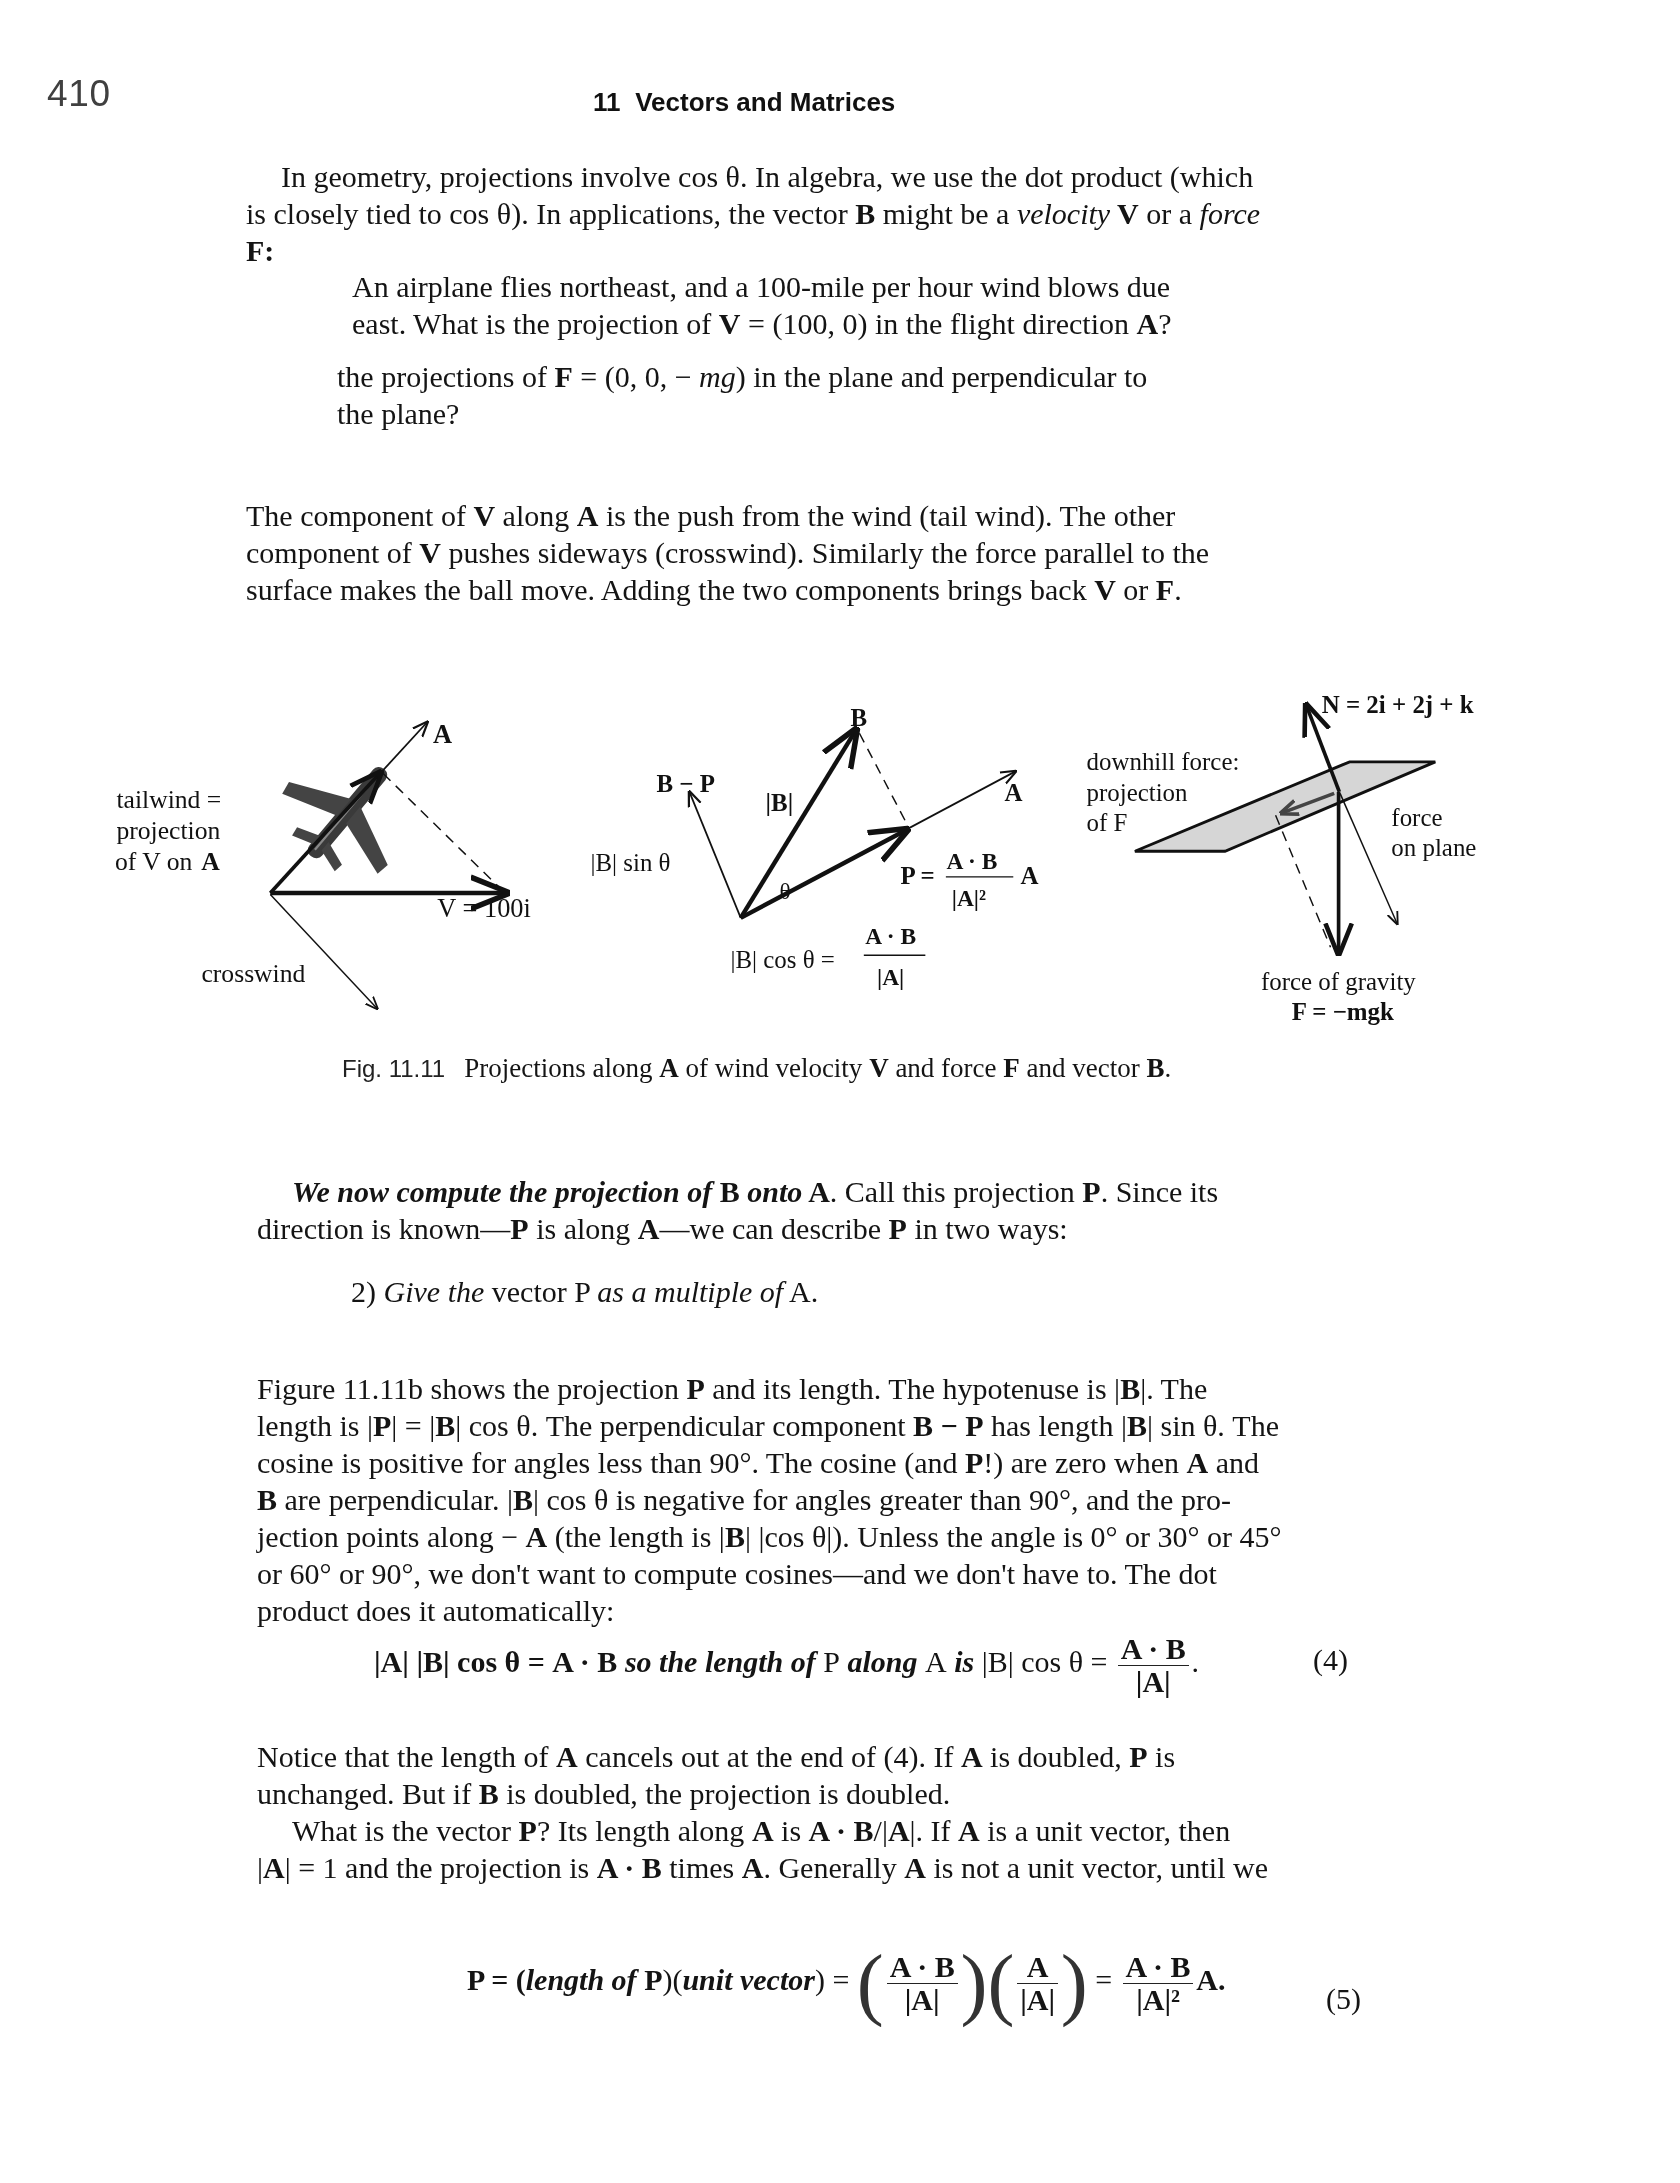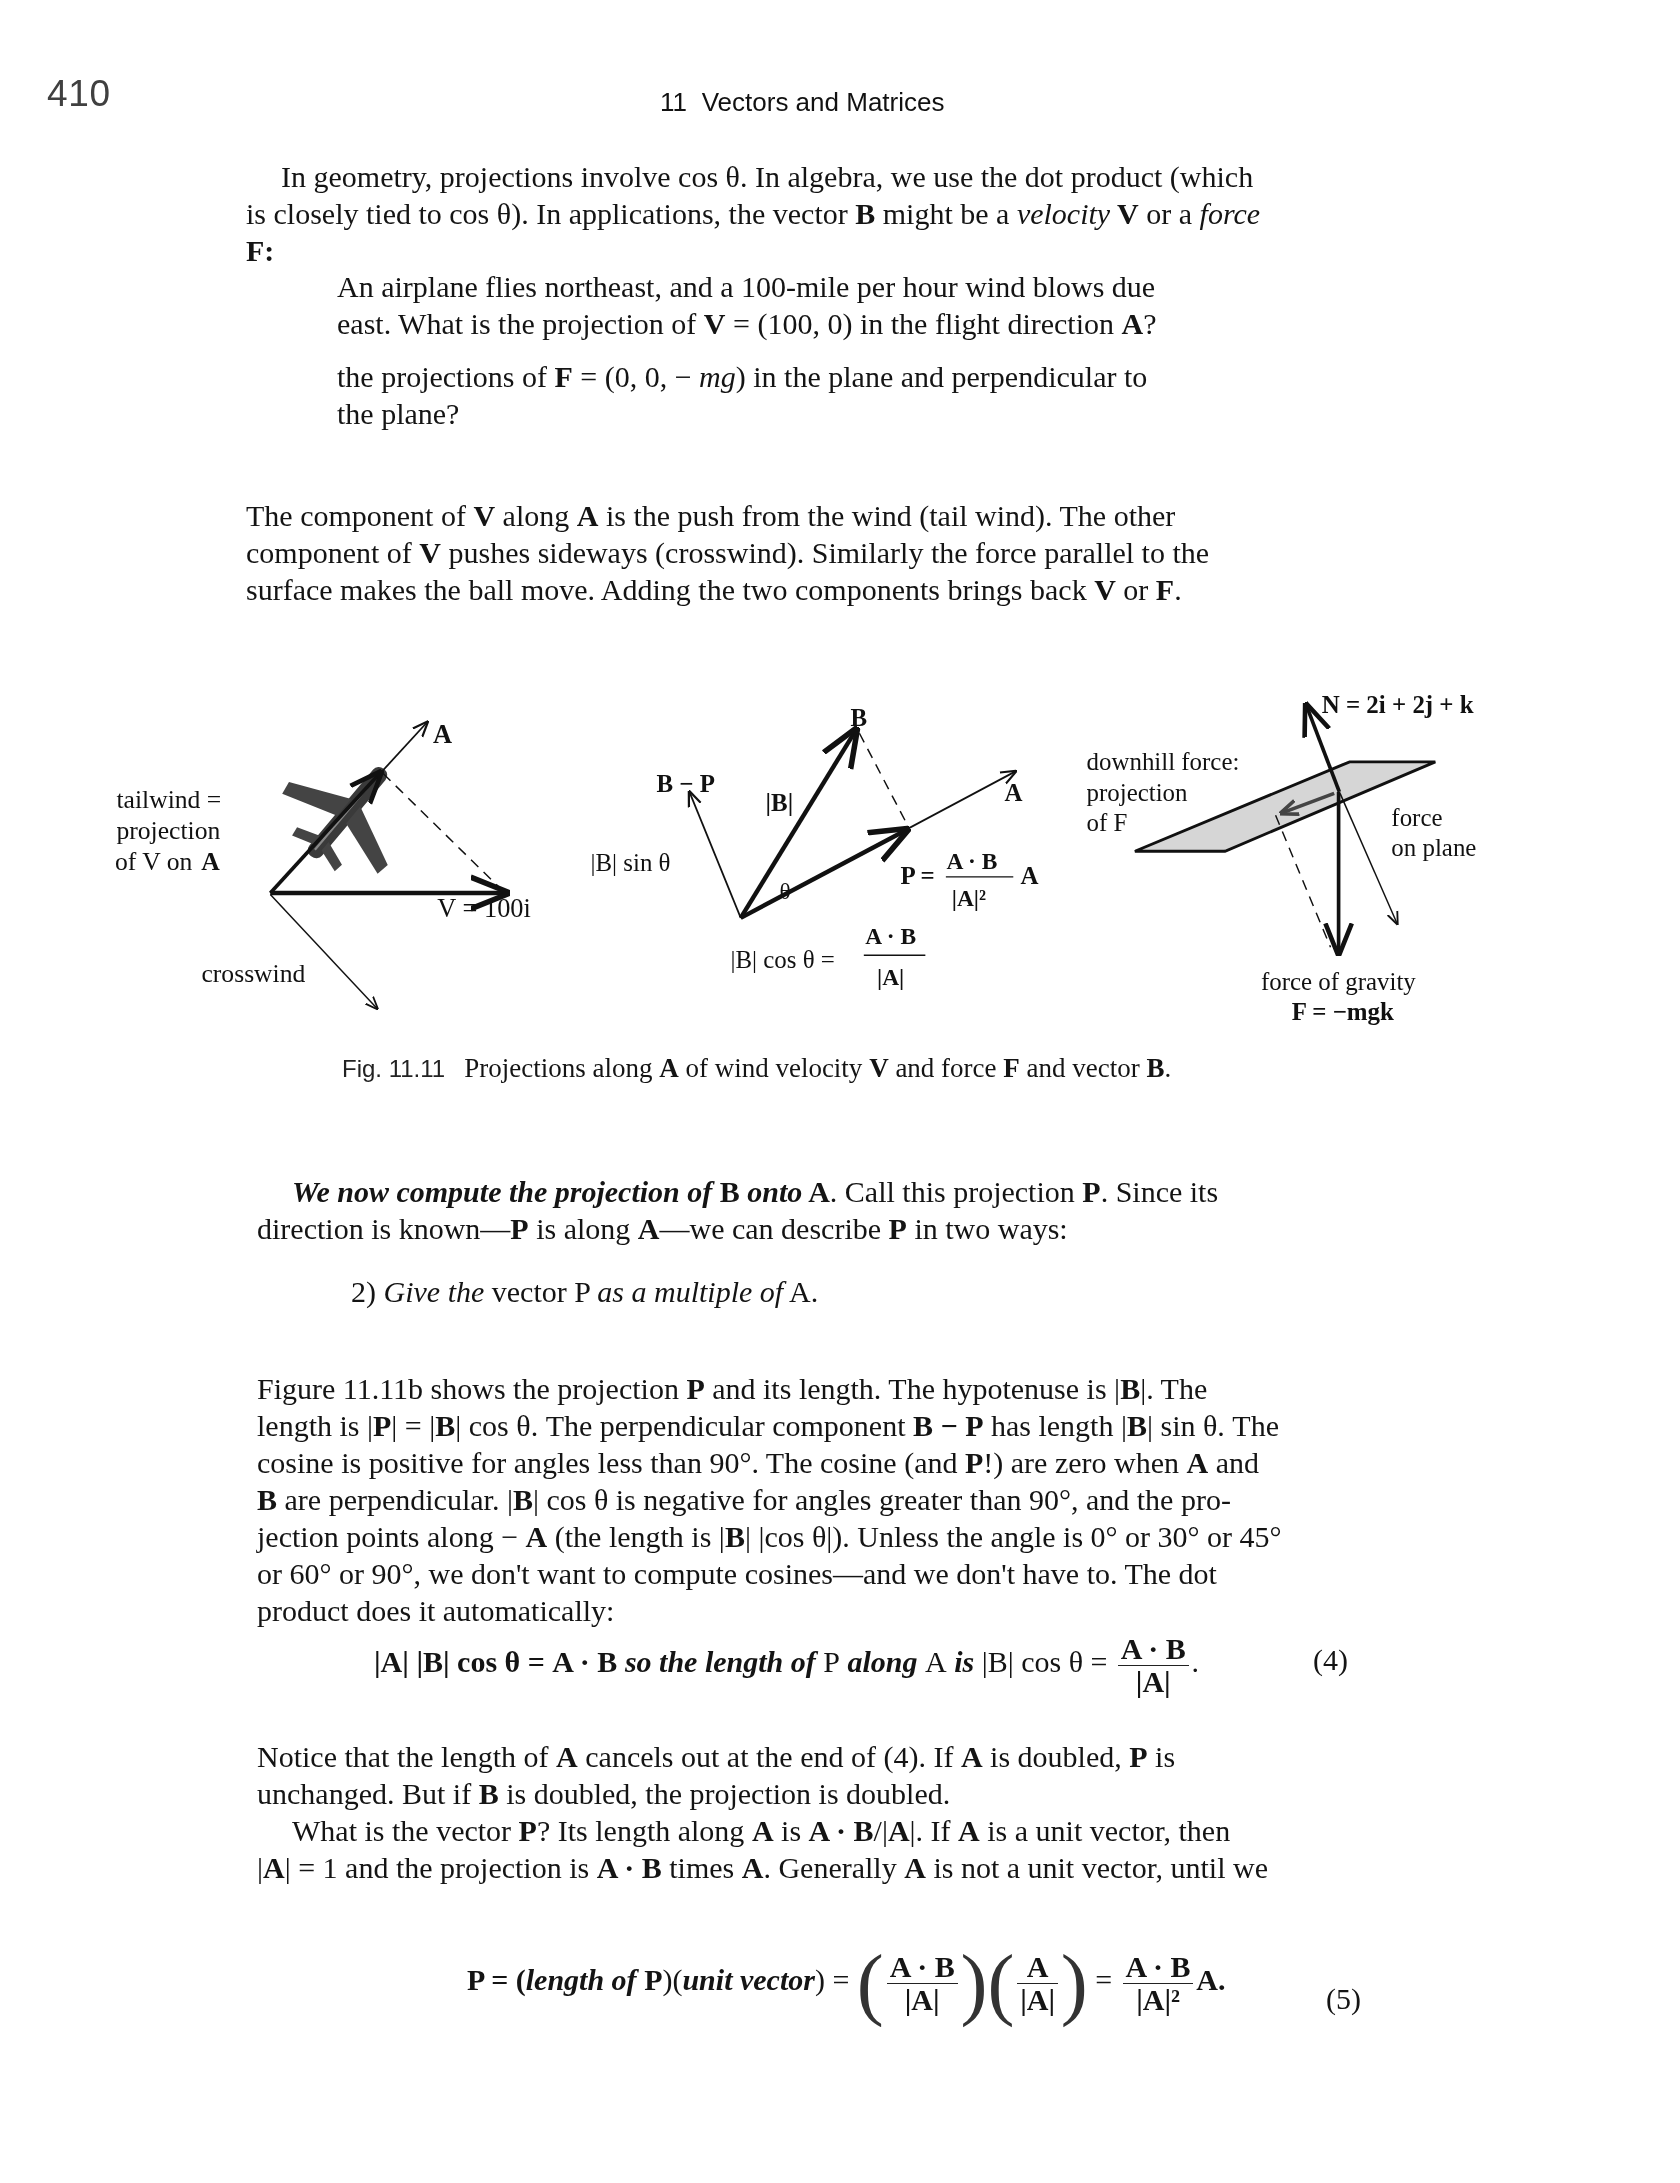--- a/index.html
+++ b/index.html
@@ -1,22 +1,22 @@
 <!DOCTYPE html>
 <html style="font-size:11.7px"><head>
 <meta charset="utf-8">
 <style>
   html, body { margin:0; padding:0; background:#ffffff; }
   body { width:1680px; height:2183px; position:relative; overflow:hidden;
          font-family:"Liberation Serif","DejaVu Serif",serif; color:#141414; }
   .abs { position:absolute; }
   .pageno { left:47px; top:73px; font-family:"Liberation Sans","DejaVu Sans",sans-serif;
             font-size:37px; color:#404040; letter-spacing:0.7px; }
-  .runhead { left:660px; top:87px; font-family:"Liberation Sans","DejaVu Sans",sans-serif;
-             font-size:26px; font-weight:normal; color:#111; }
+  .runhead { left:593px; top:87px; font-family:"Liberation Sans","DejaVu Sans",sans-serif;
+             font-size:26px; font-weight:bold; color:#111; }
   .runhead .num { margin-right:14.7px; }
   .para { font-size:30px; line-height:37px; text-align:justify; text-align-last:left; }
   .para .ind { display:inline-block; width:35px; }
   b { font-weight:bold; }
   i { font-style:italic; }
   .bi { font-weight:bold; font-style:italic; }
   .list { font-size:30px; line-height:34px; }
   .caption { font-size:27px; }
   .caption .figlabel { font-family:"Liberation Sans","DejaVu Sans",sans-serif; font-size:24px; margin-right:19px; color:#222; }
   .eq { font-size:30px; white-space:nowrap; }
@@ -34,21 +34,21 @@
 <div class="abs runhead">
   <span class="num">11</span><span>Vectors and Matrices</span>
 </div>
 
 <div class="abs para" style="left:246px; top:158px; width:1085px;">
   <div><span class="ind"></span><span>In geometry, projections involve cos θ. In algebra, we use the dot product (which</span></div>
   <div><span>is closely tied to cos θ). In applications, the vector </span><b>B</b><span> might be a </span><i>velocity</i><b> V</b><span> or a </span><i>force</i></div>
   <div><b>F:</b></div>
 </div>
 
-<div class="abs para" style="left:337px; top:268px; width:909px;">
+<div class="abs para" style="left:352px; top:268px; width:909px;">
   <div>An airplane flies northeast, and a 100-mile per hour wind blows due</div>
   <div><span>east. What is the projection of </span><b>V</b><span> = (100, 0) in the flight direction </span><b>A</b><span>?</span></div>
 </div>
 <div class="abs para" style="left:337px; top:358px; width:909px;">
   <div><span>the projections of </span><b>F</b><span> = (0, 0, − </span><i>mg</i><span>) in the plane and perpendicular to</span></div>
   <div>the plane?</div>
 </div>
 
 <div class="abs para" style="left:246px; top:497px; width:1085px;">
   <div><span>The component of </span><b>V</b><span> along </span><b>A</b><span> is the push from the wind (tail wind). The other</span></div>

